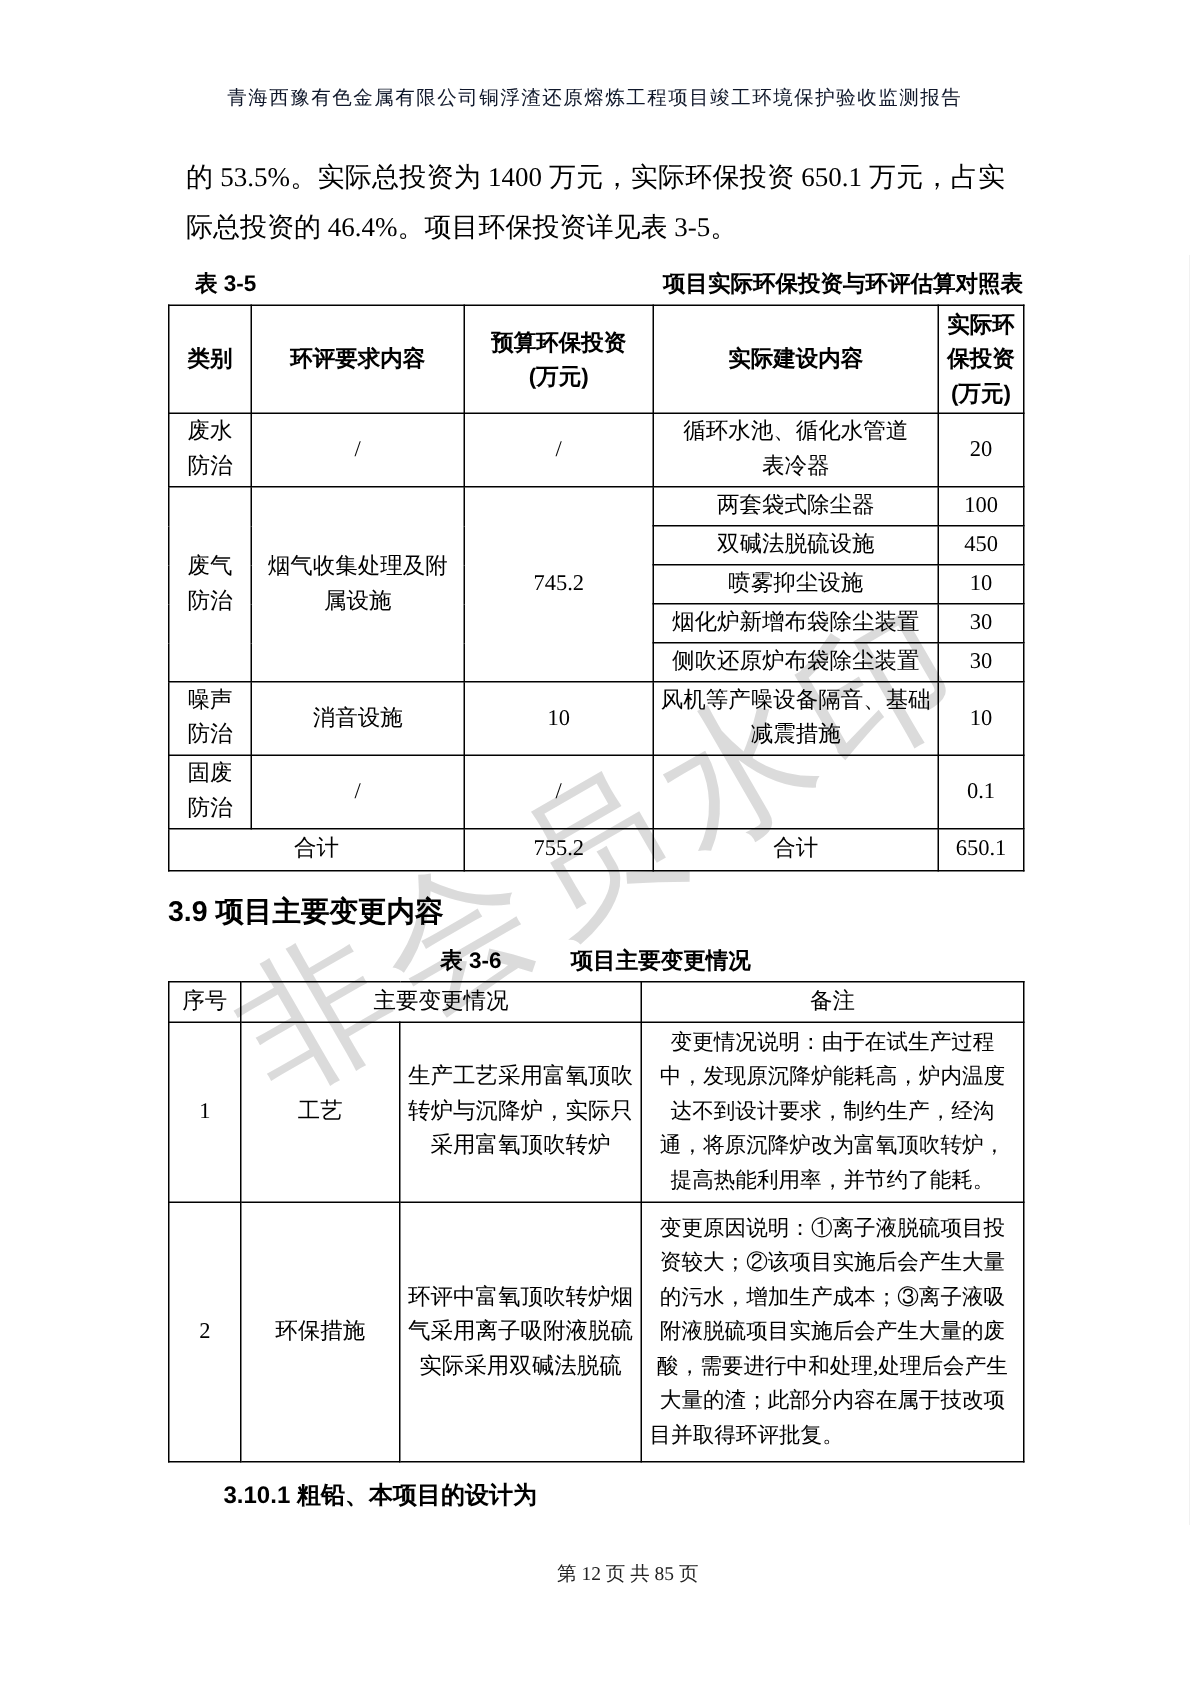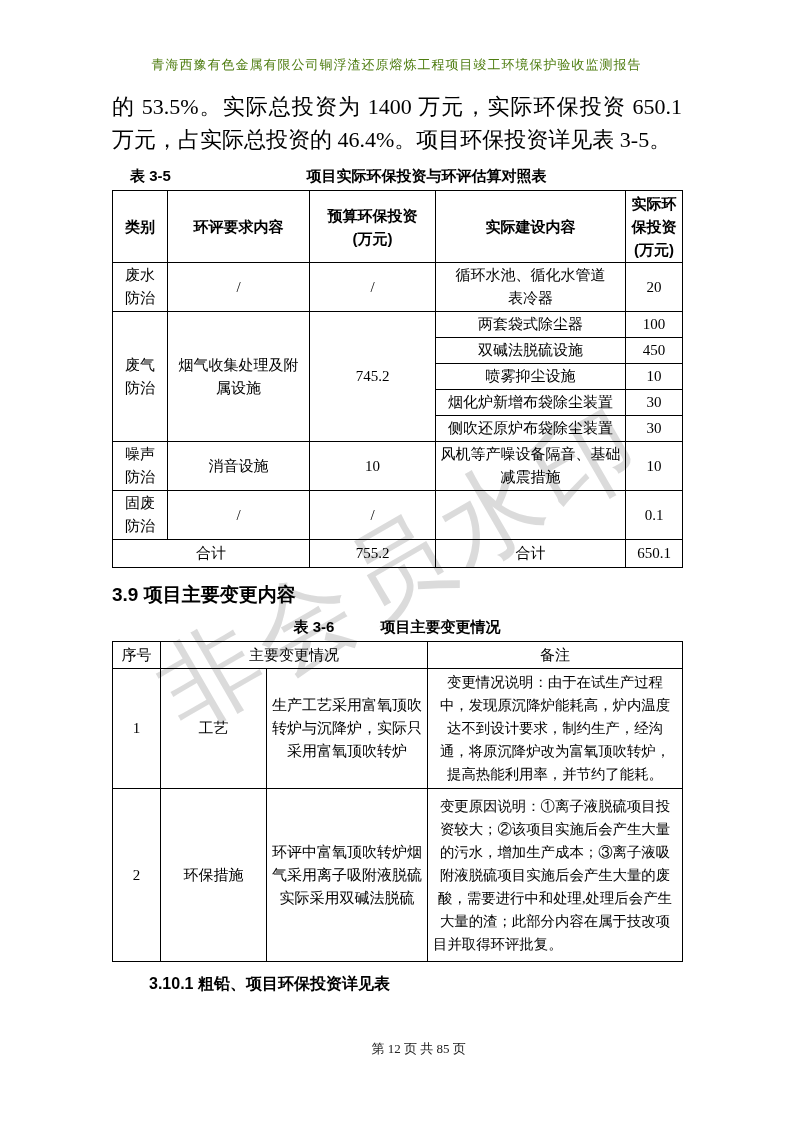--- a/index.html
+++ b/index.html
@@ -10,34 +10,34 @@
   }
   .watermark {
     position:absolute; left:72px; top:500px; width:660px;
     text-align:center; font-size:100px; letter-spacing:8px; white-space:nowrap;
     color:rgba(135,135,135,0.30); transform:rotate(-30deg);
     font-family:"Liberation Sans","DejaVu Sans",sans-serif;
     z-index:0; pointer-events:none; user-select:none;
   }
   .doc-header {
     position:absolute; top:56px; left:0; right:0; text-align:center;
-    font-size:13px; letter-spacing:1px; color:#4d7c0f; z-index:1;
+    font-size:13px; letter-spacing:1px; color:#0f172a; z-index:1;
   }
   .doc-footer {
     position:absolute; top:1040px; left:0; right:0; text-align:center;
     font-size:13px; color:#222; z-index:1;padding-left:44px;
   }
   .content { position:absolute; left:112px; top:90px; width:570px; z-index:1; }
-  .para { margin:0; font-size:22px; line-height:33px; text-align:justify; }
+  .para { margin:12px; font-size:18px; line-height:33px; text-align:justify; }
 
   .caption { font-weight:bold; font-size:15px;
     font-family:"Liberation Sans","DejaVu Sans",sans-serif; }
   .caption-35 { display:flex; align-items:baseline; margin:11px 0 4px; }
   .caption-35 .cap-label { margin-left:18px; }
-  .caption-35 .cap-title { flex:1; text-align:center; }
+  .caption-35 .cap-title { flex:1; text-align:right; }
   .caption-36 { text-align:center; margin:9px 0 4px; }
   .caption-36 .cap-label { margin-right:42px; }
 
   table { border-collapse:collapse; width:570px; table-layout:fixed; }
   td, th {
     border:1px solid #000; font-size:15px; font-weight:normal;
     text-align:center; vertical-align:middle; padding:1px 3px;
     line-height:23px; white-space:pre-line; overflow:hidden;
   }
   .t35 thead th { font-weight:bold; height:66px; line-height:23px;
@@ -189,19 +189,19 @@
         </tr>
         <tr class="row-2">
           <td>2</td>
           <td>环保措施</td>
           <td>环评中富氧顶吹转炉烟气采用离子吸附液脱硫实际采用双碱法脱硫</td>
           <td class="remark remark-l">变更原因说明：①离子液脱硫项目投资较大；②该项目实施后会产生大量的污水，增加生产成本；③离子液吸附液脱硫项目实施后会产生大量的废酸，需要进行中和处理,处理后会产生大量的渣；此部分内容在属于技改项目并取得环评批复。</td>
         </tr>
       </tbody>
     </table>
 
-    <h3 class="h-minor">3.10.1 粗铅、项目环保投资详见表</h3>
+    <h3 class="h-minor">3.10.1 粗铅、本项目的设计为</h3>
 
   </div>
 
   <div class="doc-footer">第 12 页 共 85 页</div>
 
 </div>
 
 </body></html>

